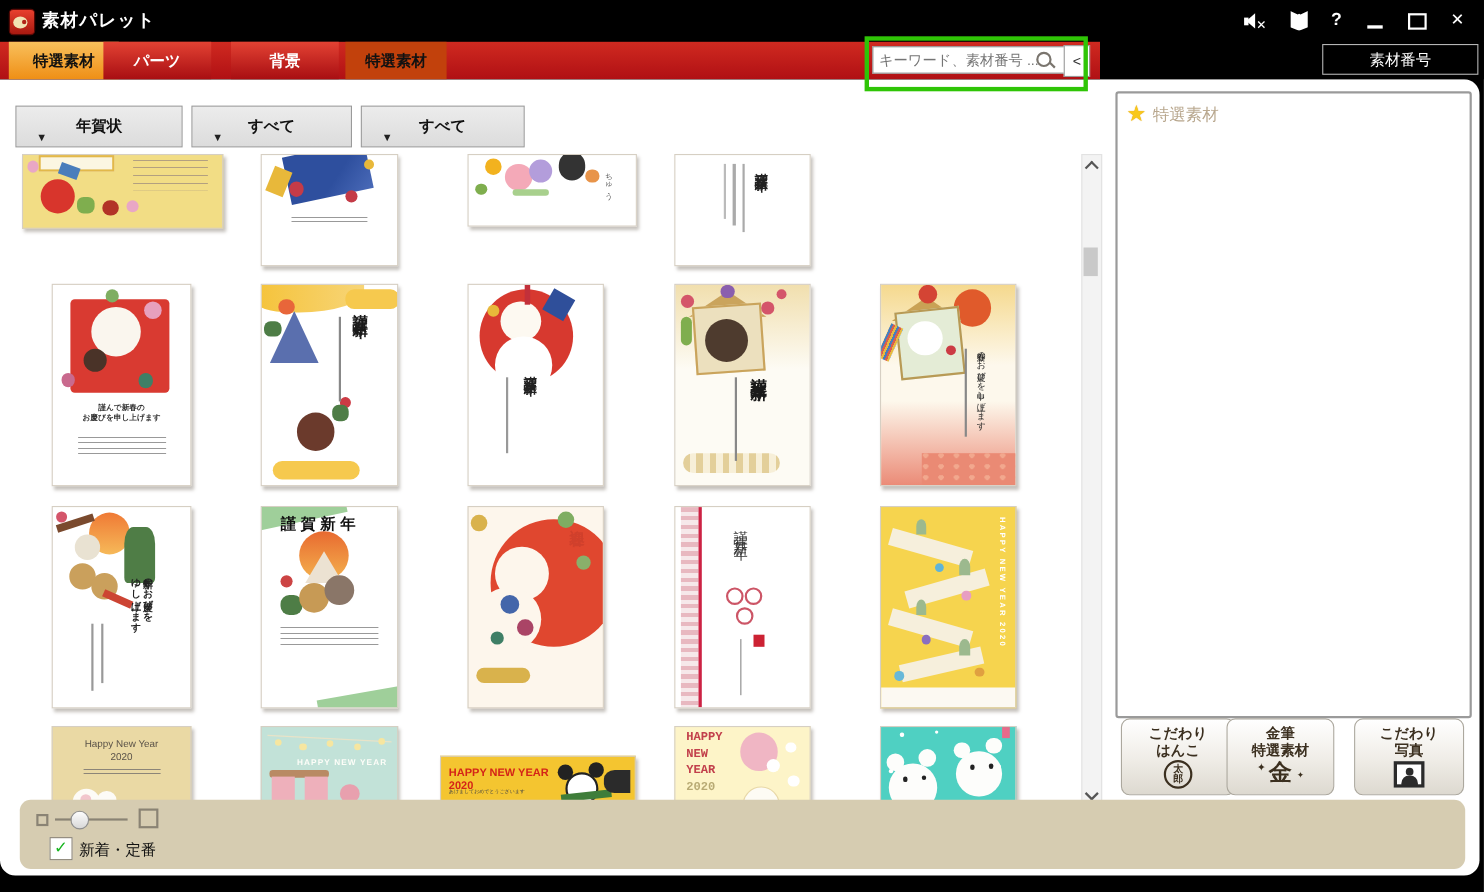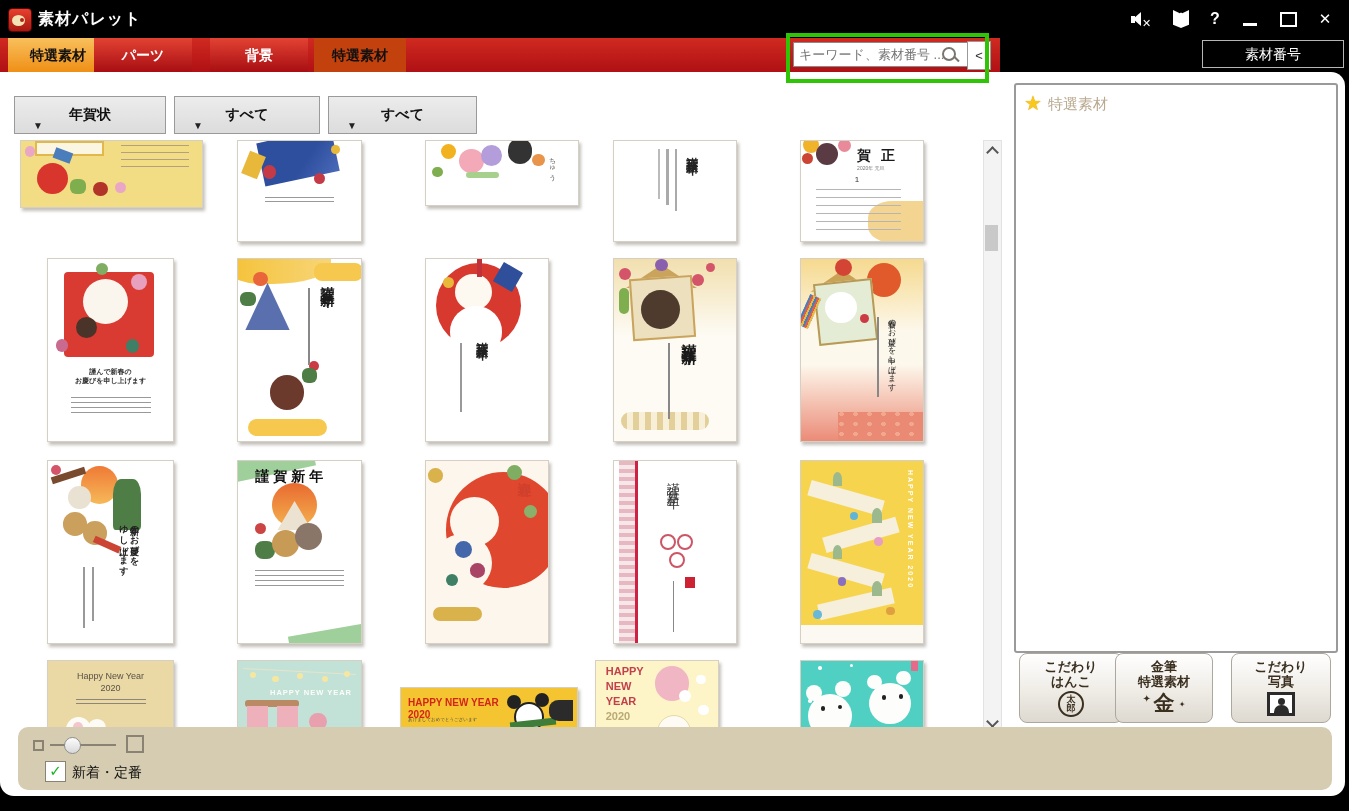--- a/index.html
+++ b/index.html
@@ -148,31 +148,20 @@
       <i class="shape" style="left: 70%; top: 20%; width: 8%; aspect-ratio: 1 / 1; border-radius: 50%; background: rgb(232, 148, 74);"></i>
       <i class="shape" style="left: 4%; top: 40%; width: 7%; aspect-ratio: 1 / 1; border-radius: 50%; background: rgb(127, 174, 78);"></i>
       <span class="card-label" style="left: 80%; top: 18%; font-size: 7px; color: rgb(85, 85, 85); writing-mode: vertical-rl;">ちゅう</span>
     </div>
     <div class="card" style="left: 613px; top: 140px; width: 122px; height: 100px; background: rgb(255, 255, 255);">
       <i class="shape" style="left: 50%; top: 8%; width: 2%; height: 62%; background: rgb(170, 170, 170);"></i>
       <i class="shape" style="left: 43%; top: 8%; width: 2%; height: 56%; background: rgb(170, 170, 170);"></i>
       <i class="shape" style="left: 36%; top: 8%; width: 2%; height: 50%; background: rgb(187, 187, 187);"></i>
       <span class="card-label" style="left: 58%; top: 6%; font-size: 12px; color: rgb(34, 34, 34); font-weight: 700; writing-mode: vertical-rl; letter-spacing: 2px;">謹賀新年</span>
     </div>
-    <div class="card" style="left: 800px; top: 140px; width: 122px; height: 100px; background: rgb(255, 255, 255);">
-      <i class="shape" style="left: 2%; top: -4%; width: 13%; aspect-ratio: 1 / 1; border-radius: 50%; background: rgb(240, 179, 42);"></i>
-      <i class="shape" style="left: 12%; top: 2%; width: 18%; aspect-ratio: 1 / 1; border-radius: 50%; background: rgb(90, 58, 67);"></i>
-      <i class="shape" style="left: 30%; top: -2%; width: 11%; aspect-ratio: 1 / 1; border-radius: 50%; background: rgb(232, 138, 154);"></i>
-      <i class="shape" style="left: 1%; top: 12%; width: 9%; aspect-ratio: 1 / 1; border-radius: 50%; background: rgb(204, 68, 51);"></i>
-      <i class="shape" style="left: 55%; top: 60%; width: 50%; height: 42%; border-radius: 40% 0px 0px 40%; background: rgb(243, 212, 144);"></i>
-      <i class="shape" style="left: 12%; top: 48%; width: 70%; height: 44%; background: repeating-linear-gradient(rgb(181, 181, 181) 0px, rgb(181, 181, 181) 1px, transparent 1px, transparent 8px);"></i>
-      <span class="card-label" style="left: 46%; top: 6%; font-size: 14px; color: rgb(26, 26, 26); font-weight: 700; letter-spacing: 3px;">賀 正</span>
-      <span class="card-label" style="left: 46%; top: 24%; font-size: 5px; color: rgb(119, 119, 119);">2020年 元旦</span>
-      <span class="card-label" style="left: 44%; top: 34%; font-size: 8px; color: rgb(51, 51, 51);">1</span>
-    </div>
     <div class="card" style="left: 47px; top: 258px; width: 125px; height: 182px; background: rgb(255, 255, 255);">
       <i class="shape" style="left: 13%; top: 7%; width: 72%; height: 47%; border-radius: 4px; background: rgb(217, 58, 49);"></i>
       <i class="shape" style="left: 28%; top: 11%; width: 36%; aspect-ratio: 1 / 1; border-radius: 50%; background: rgb(250, 246, 238);"></i>
       <i class="shape" style="left: 22%; top: 32%; width: 17%; aspect-ratio: 1 / 1; border-radius: 50%; background: rgb(74, 51, 40);"></i>
       <i class="shape" style="left: 66%; top: 8%; width: 13%; aspect-ratio: 1 / 1; border-radius: 50%; background: rgb(231, 160, 189);"></i>
       <i class="shape" style="left: 38%; top: 2%; width: 10%; aspect-ratio: 1 / 1; border-radius: 50%; background: rgb(127, 174, 98);"></i>
       <i class="shape" style="left: 6%; top: 44%; width: 10%; aspect-ratio: 1 / 1; border-radius: 50%; background: rgb(201, 106, 142);"></i>
       <i class="shape" style="left: 62%; top: 44%; width: 11%; aspect-ratio: 1 / 1; border-radius: 50%; background: rgb(63, 127, 102);"></i>
       <i class="shape" style="left: 18%; top: 76%; width: 64%; height: 9%; background: repeating-linear-gradient(rgb(153, 153, 153) 0px, rgb(153, 153, 153) 1px, transparent 1px, transparent 5px);"></i>
       <span class="card-label" style="left: 8%; top: 60%; width: 84%; font-size: 7px; color: rgb(51, 51, 51); font-weight: 700; text-align: center;">謹んで新春の
@@ -315,21 +304,21 @@
     </div>
     <div class="card" style="left: 400px; top: 687px; width: 176px; height: 41px; background: rgb(244, 197, 48);">
       <i class="shape" style="left: 64%; top: 34%; width: 17%; aspect-ratio: 1 / 1; border-radius: 50%; background: rgb(255, 255, 255); border: 2px solid rgb(34, 34, 34); box-sizing: border-box;"></i>
       <i class="shape" style="left: 60%; top: 16%; width: 8%; aspect-ratio: 1 / 1; border-radius: 50%; background: rgb(34, 34, 34);"></i>
       <i class="shape" style="left: 76%; top: 12%; width: 8%; aspect-ratio: 1 / 1; border-radius: 50%; background: rgb(34, 34, 34);"></i>
       <i class="shape" style="left: 62%; top: 78%; width: 26%; height: 16%; background: rgb(63, 125, 58); transform: rotate(-6deg);"></i>
       <i class="shape" style="left: 84%; top: 30%; width: 14%; height: 50%; border-radius: 40% 0px 0px 40%; background: rgb(43, 43, 43);"></i>
       <span class="card-label" style="left: 4%; top: 22%; width: 58%; font-size: 10px; color: rgb(212, 36, 24); font-weight: 700;">HAPPY NEW YEAR 2020</span>
       <span class="card-label" style="left: 4%; top: 70%; font-size: 4.5px; color: rgb(68, 68, 68);">あけましておめでとうございます</span>
     </div>
-    <div class="card" style="left: 595px; top: 660px; width: 122px; height: 68px; background: rgb(253, 244, 200);">
+    <div class="card" style="left: 613px; top: 660px; width: 122px; height: 68px; background: rgb(253, 244, 200); font-family: Liberation Mono, monospace;">
       <i class="shape" style="left: 48%; top: 8%; width: 28%; aspect-ratio: 1 / 1; border-radius: 50%; background: rgb(240, 182, 196);"></i>
       <i class="shape" style="left: 68%; top: 42%; width: 10%; aspect-ratio: 1 / 1; border-radius: 50%; background: rgb(255, 255, 255);"></i>
       <i class="shape" style="left: 82%; top: 20%; width: 8%; aspect-ratio: 1 / 1; border-radius: 50%; background: rgb(255, 255, 255);"></i>
       <i class="shape" style="left: 84%; top: 64%; width: 9%; aspect-ratio: 1 / 1; border-radius: 50%; background: rgb(255, 255, 255);"></i>
       <i class="shape" style="left: 50%; top: 80%; width: 28%; aspect-ratio: 1 / 1; border-radius: 50%; background: rgb(253, 251, 244); border: 1px solid rgb(232, 216, 168); box-sizing: border-box;"></i>
       <span class="card-label" style="left: 8%; top: 6%; font-size: 11px; color: rgb(194, 64, 76); font-weight: 700;">HAPPY</span>
       <span class="card-label" style="left: 8%; top: 28%; font-size: 11px; color: rgb(194, 64, 76); font-weight: 700;">NEW</span>
       <span class="card-label" style="left: 8%; top: 50%; font-size: 11px; color: rgb(194, 64, 76); font-weight: 700;">YEAR</span>
       <span class="card-label" style="left: 8%; top: 72%; font-size: 11px; color: rgb(184, 170, 116); font-weight: 700;">2020</span>
     </div>

